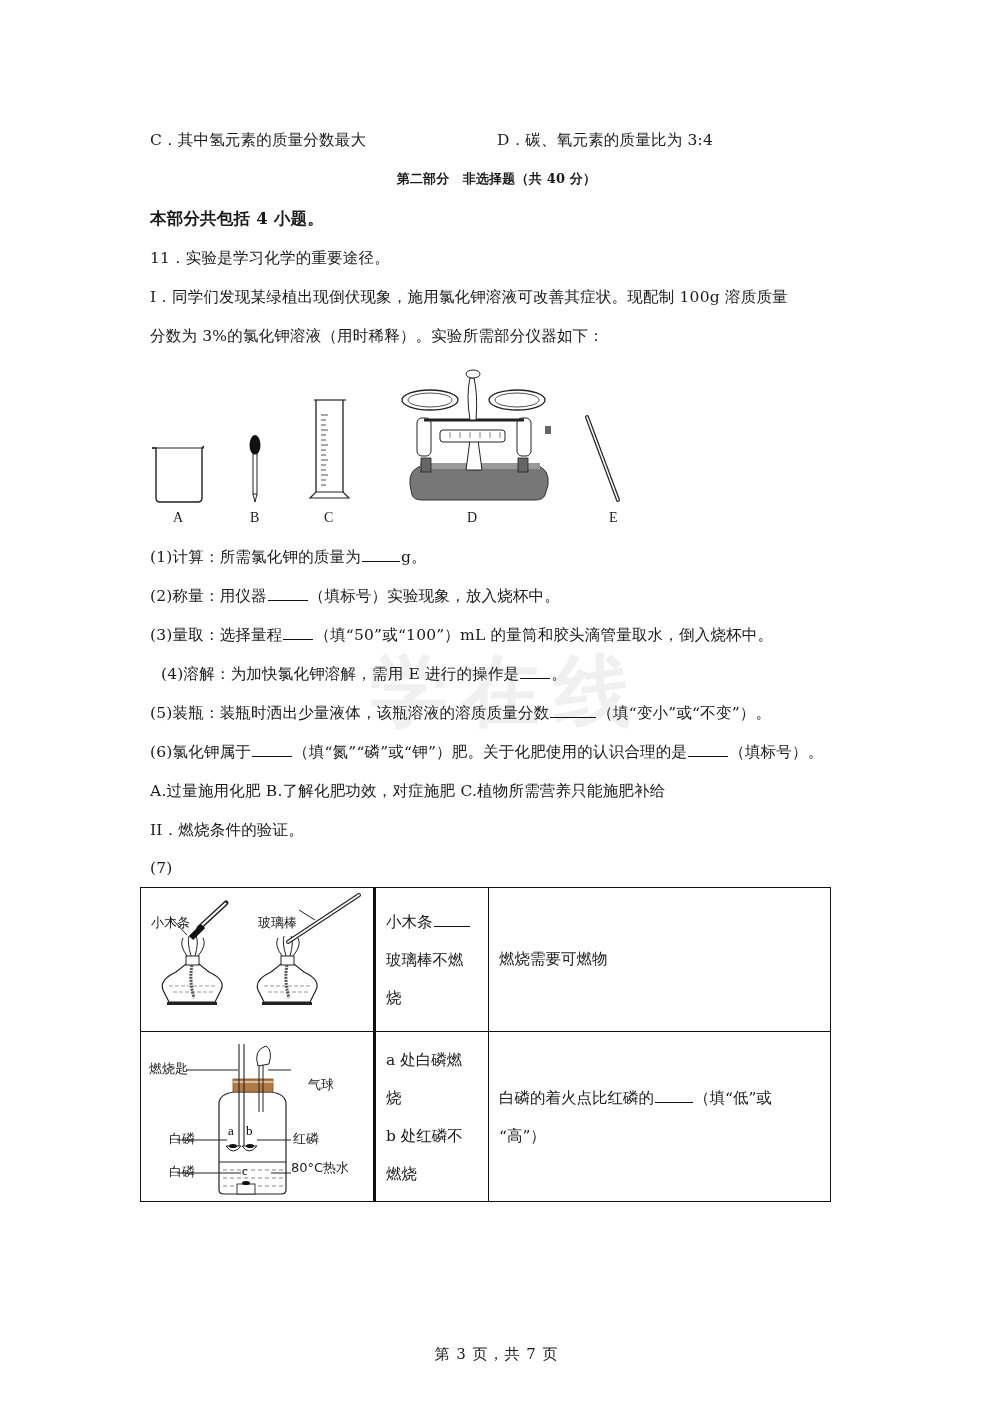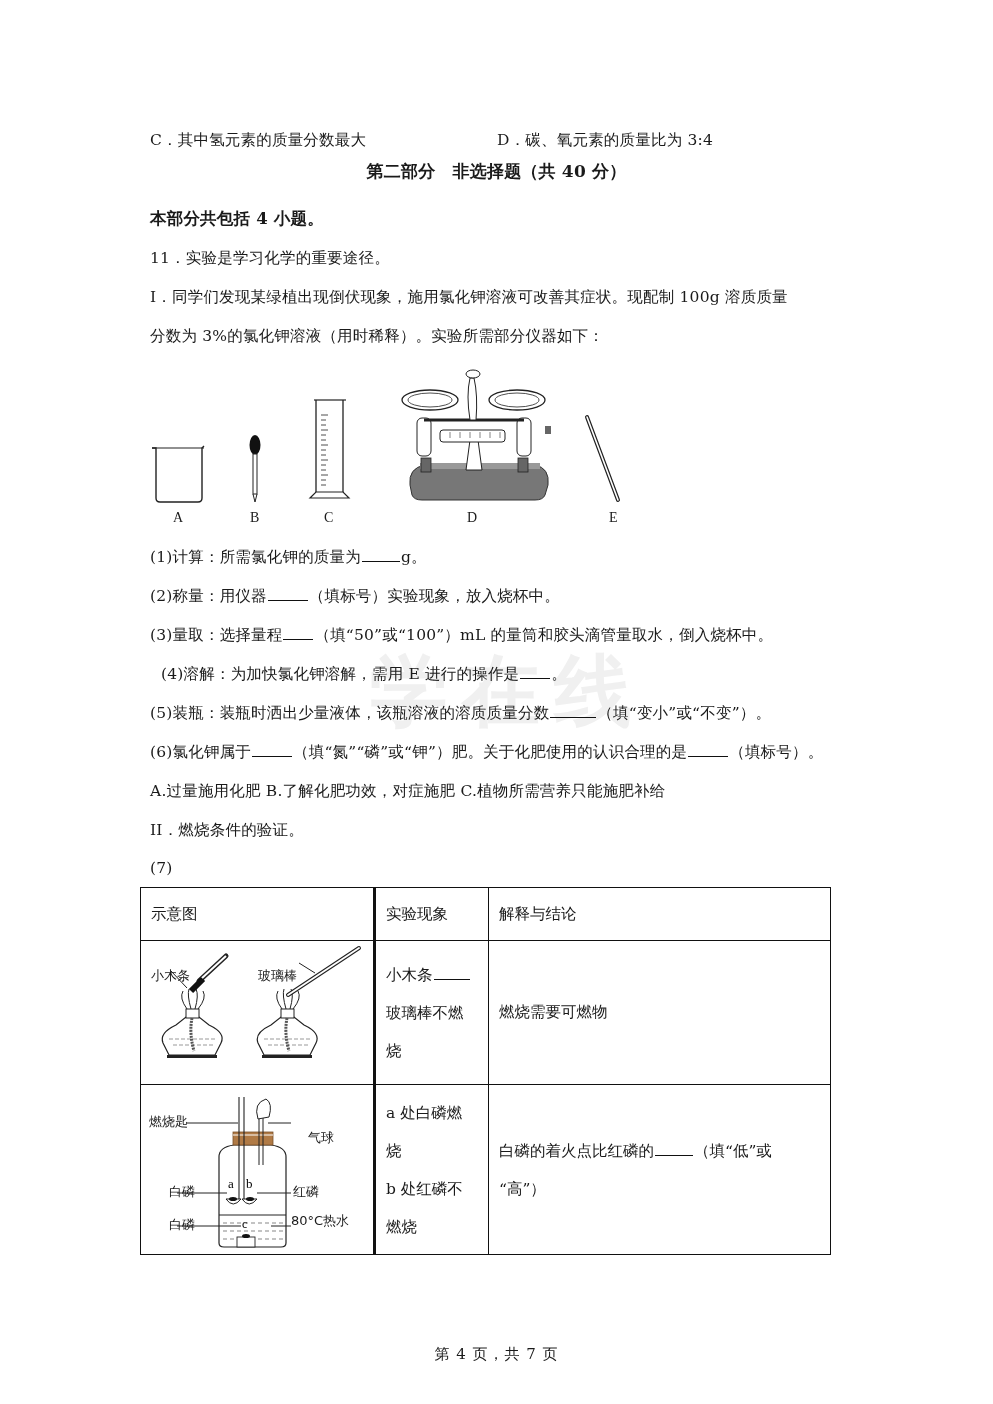--- a/index.html
+++ b/index.html
@@ -21,21 +21,21 @@
 </style>
 </head>
 <body>
 
 <div class="watermark">学在线</div>
 
 <div class="content">
   <div class="line" style="top:130px;">C．其中氢元素的质量分数最大</div>
   <div class="line" style="top:130px; left:497px;">D．碳、氧元素的质量比为 3:4</div>
 
-  <div class="line bold" style="top:160px; left:0; width:993px; text-align:center; font-size:17px;">第二部分　非选择题（共 40 分）</div>
+  <div class="line bold" style="top:170px; left:0; width:993px; text-align:center; font-size:13px;">第二部分　非选择题（共 40 分）</div>
   <div class="line bold" style="top:208px; font-size:16.5px;">本部分共包括 4 小题。</div>
 
   <div class="line" style="top:248px;">11．实验是学习化学的重要途径。</div>
   <div class="line" style="top:287px;">I．同学们发现某绿植出现倒伏现象，施用氯化钾溶液可改善其症状。现配制 100g 溶质质量</div>
   <div class="line" style="top:326px;">分数为 3%的氯化钾溶液（用时稀释）。实验所需部分仪器如下：</div>
 
   <svg class="fig" style="left:140px; top:360px;" width="500" height="170">
 
     <g>
       <path d="M12,88 L16,88 L16,138 Q16,142 20,142 L58,142 Q62,142 62,138 L62,88 L64,86" fill="none" stroke="#222" stroke-width="1.4"></path>
@@ -126,25 +126,20 @@
   </div>
   <div class="line" style="top:742px;">
     <span>(6)氯化钾属于</span><span class="blank" style="width:40px;"></span><span>（填“氮”“磷”或“钾”）肥。关于化肥使用的认识合理的是</span><span class="blank" style="width:40px;"></span><span>（填标号）。</span>
   </div>
   <div class="line" style="top:781px;">A.过量施用化肥  B.了解化肥功效，对症施肥  C.植物所需营养只能施肥补给</div>
   <div class="line" style="top:820px;">II．燃烧条件的验证。</div>
   <div class="line" style="top:859px;">(7)</div>
 
   <table class="exp">
     <tbody>
-        <tr style="height:53px;">
-      <td class="c1" style="padding-left:10px;">示意图</td>
-      <td class="c2">实验现象</td>
-      <td>解释与结论</td>
-    </tr>
     <tr style="height:144px;">
       <td class="c1" style="position:relative;">
         <svg width="232" height="140" style="display:block;">
 
           <g>
             <path d="M22,100 Q18,90 35,82 L45,74 L58,74 L68,82 Q85,90 80,100 L74,112 L28,112 Z" fill="#fff" stroke="#222" stroke-width="1.2"></path>
             <rect x="45" y="66" width="13" height="9" fill="#fff" stroke="#222" stroke-width="1"></rect>
             <path d="M46,66 Q38,55 42,48 M50,66 Q46,52 48,46 M54,66 Q58,52 55,46 M57,66 Q66,55 62,48" fill="none" stroke="#222" stroke-width="1"></path>
             <path d="M51,75 Q48,90 53,108" fill="none" stroke="#555" stroke-width="3" stroke-dasharray="2,1"></path>
             <path d="M28,96 L75,96 M32,102 L72,102" stroke="#555" stroke-width="0.6" stroke-dasharray="4,2"></path>
@@ -224,14 +219,14 @@
         <div>燃烧</div>
       </td>
       <td style="line-height:38px;">
         <div><span>白磷的着火点比红磷的</span><span class="blank" style="width:38px;"></span><span>（填“低”或</span></div>
         <div>“高”）</div>
       </td>
     </tr>
   </tbody>
     </table>
 
-  <div class="footer">第 4 页，共 7 页</div>
+  <div class="footer">第 3 页，共 7 页</div>
 </div>
 
 </body></html>

